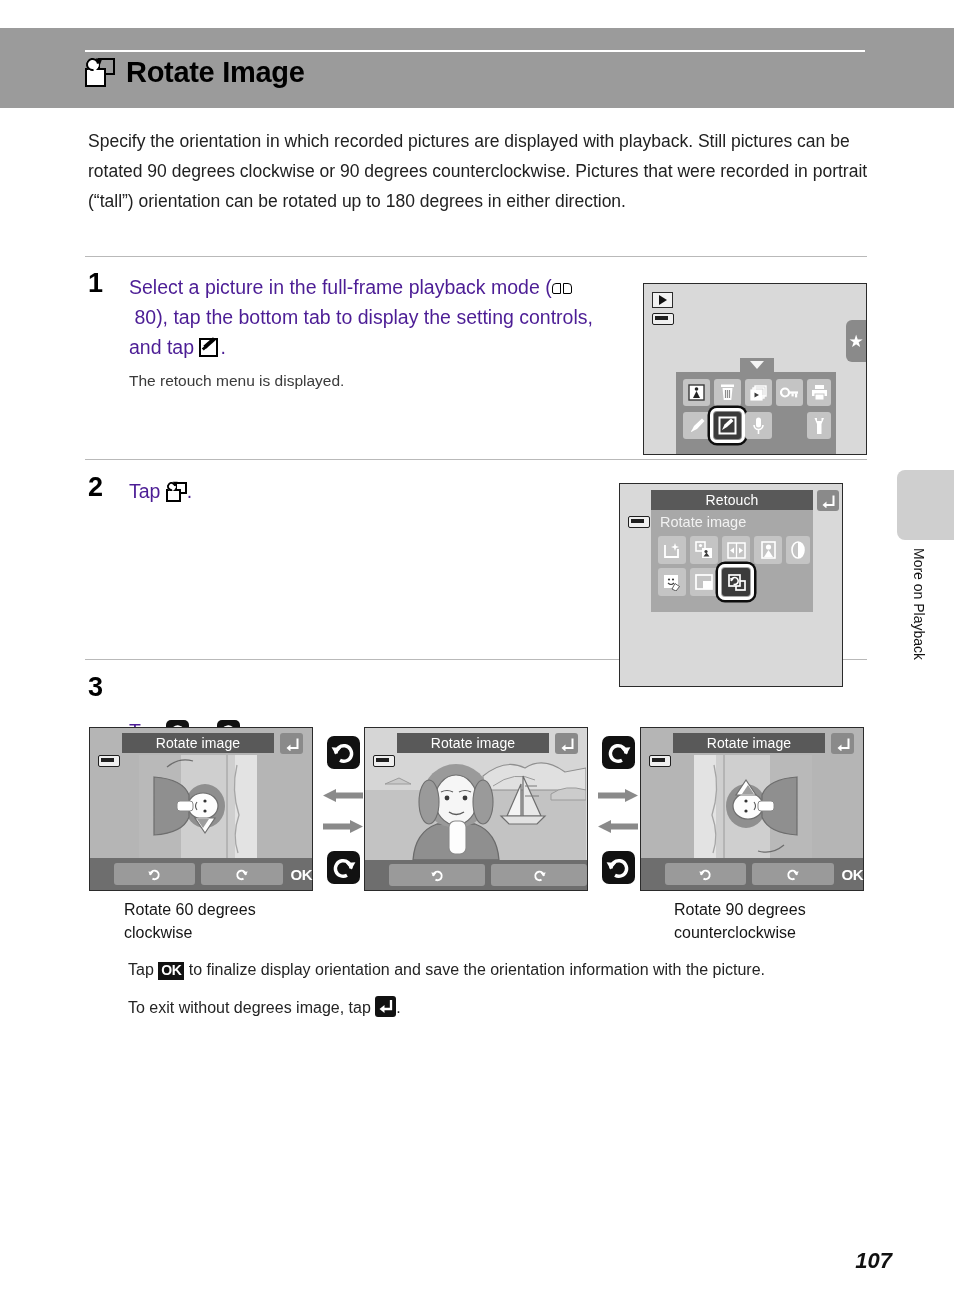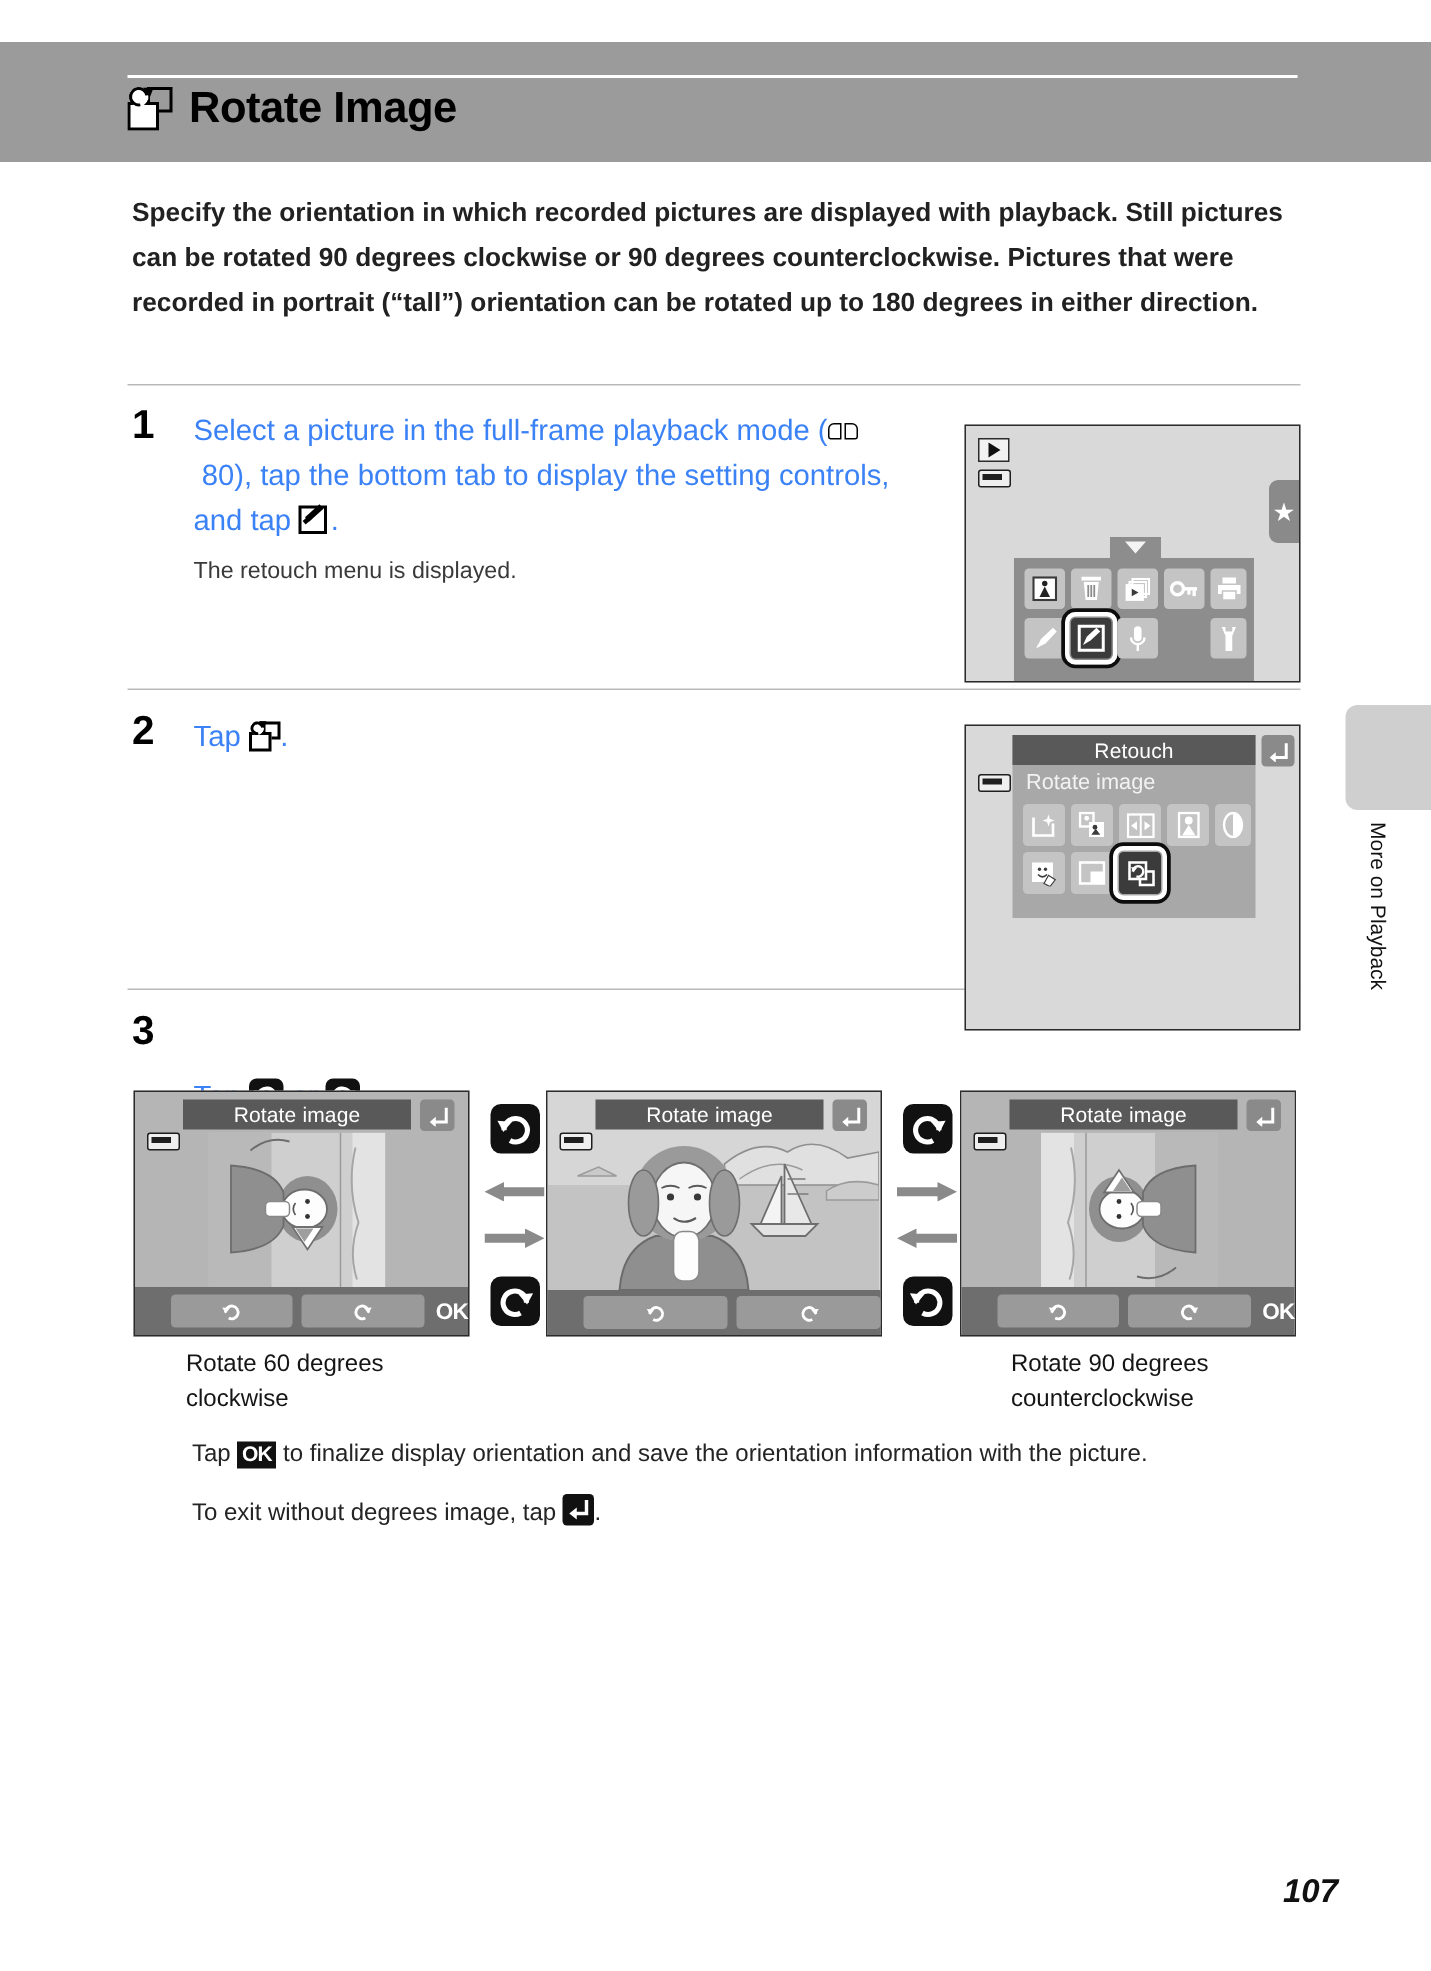--- a/index.html
+++ b/index.html
@@ -84,21 +84,20 @@
   }
 
   
   .intro {
     position: absolute;
     left: 88px; top: 126px;
     width: 790px;
     font-size: 17.5px;
     line-height: 30px;
     color: #212121;
-    font-weight: bold;
   }
   .rule {
     position: absolute;
     height: 1px;
     background: #b9b9b9;
   }
   #rule1 { left: 85px; top: 256px; width: 782px; }
   #rule2 { left: 85px; top: 459px; width: 782px; }
   #rule3 { left: 85px; top: 659px; width: 782px; }
 
@@ -108,21 +107,21 @@
     font-size: 27px;
     font-weight: bold;
     color: #000;
   }
   .step-body {
     position: absolute;
   }
   .step-head {
     font-size: 19.5px;
     line-height: 30px;
-    color: #3b82f6;
+    color: #4c1d95;
   }
   .step-sub {
     font-size: 15.5px;
     line-height: 24px;
     color: #3a3a3a;
     margin-top: 7px;
   }
 
   
   .glyph-book {
@@ -502,21 +501,21 @@
   <div class="step-head">
     <span>Tap </span><span class="glyph-rotate" style="width:21px;height:21px;vertical-align:-4px;">
       <span class="sq-back" style="width:12px;height:12px;border-width:2px;"></span>
       <span class="sq-front" style="width:15px;height:13px;border-width:2px;"></span>
       <span class="arc" style="width:9px;height:9px;border-width:2px;"></span>
       <span class="arc-head" style="left:7px;border-left-width:3px;border-right-width:3px;border-bottom-width:4.5px;"></span>
     </span><span>.</span>
   </div>
 </div>
 
-<div class="cam" style="left:643px; top:483px; width:224px; height:204px;">
+<div class="cam" style="left:619px; top:483px; width:224px; height:204px;">
   <div class="cam-menu-area" style="left:31px; top:6px; width:162px; height:122px;"></div>
   <div class="cam-titlebar" style="left:31px; top:6px; width:162px; height:20px;">
     <span>Retouch</span>
   </div>
   <div class="cam-backbtn" style="left:197px; top:6px; width:22px; height:21px;">
     <svg width="14" height="14" viewBox="0 0 14 14">
       <path d="M12.5 1.5 L12.5 11 L3 11" fill="none" stroke="#fff" stroke-width="2"></path>
       <path d="M5.5 7.5 L1.5 11 L5.5 14.5 Z" fill="#fff"></path>
     </svg>
   </div>

